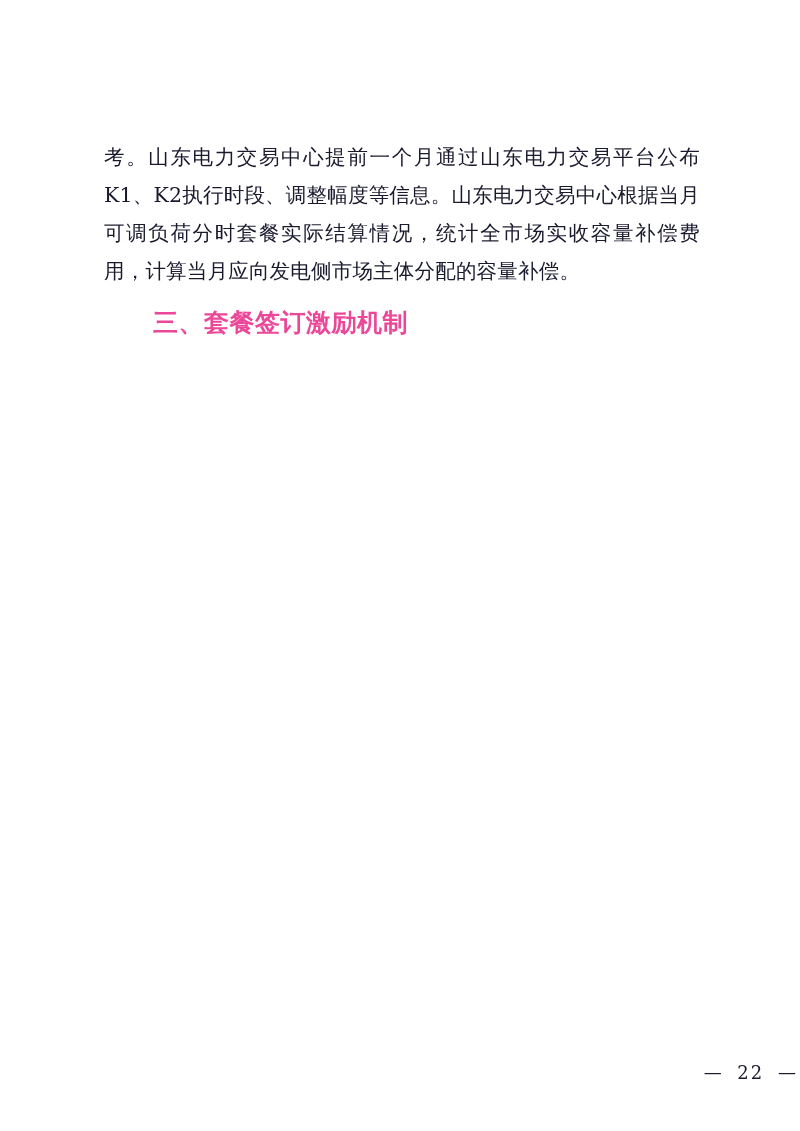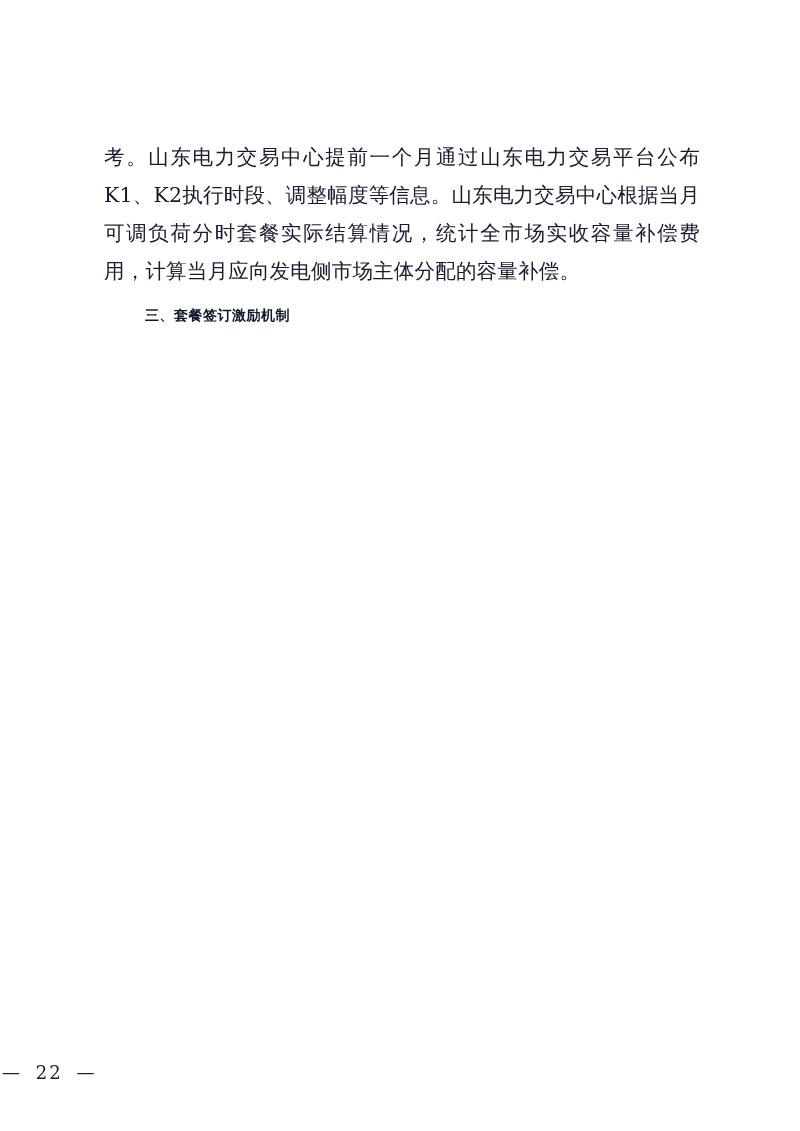--- a/index.html
+++ b/index.html
@@ -34,34 +34,34 @@
   }
   .para.first-indent {
     text-indent: 0;
   }
   .para.indent2 {
     text-indent: 41px;
   }
   .heading {
     font-family: "DejaVu Sans", "Liberation Sans", sans-serif;
     font-weight: bold;
-    font-size: 14px;
+    font-size: 25px;
     line-height: 38px;
-    color: #0f172a;
-    margin: 0;
+    color: #ec4899;
+    margin: 8px;
     text-indent: 41px;
     letter-spacing: 0.5px;
   }
   .spacer-sm { height: 6px; }
   .footer {
     position: absolute;
     left: 0;
     right: 0;
     bottom: 48px;
-    text-align: left;
+    text-align: right;
     font-family: "DejaVu Serif", "Liberation Serif", serif;
     font-size: 18px;
     color: #1a1a2e;
     letter-spacing: 2px;
   }
   .footer .pagenum {
     display: inline-block;
     padding: 0 4px;
   }
   .dash {

